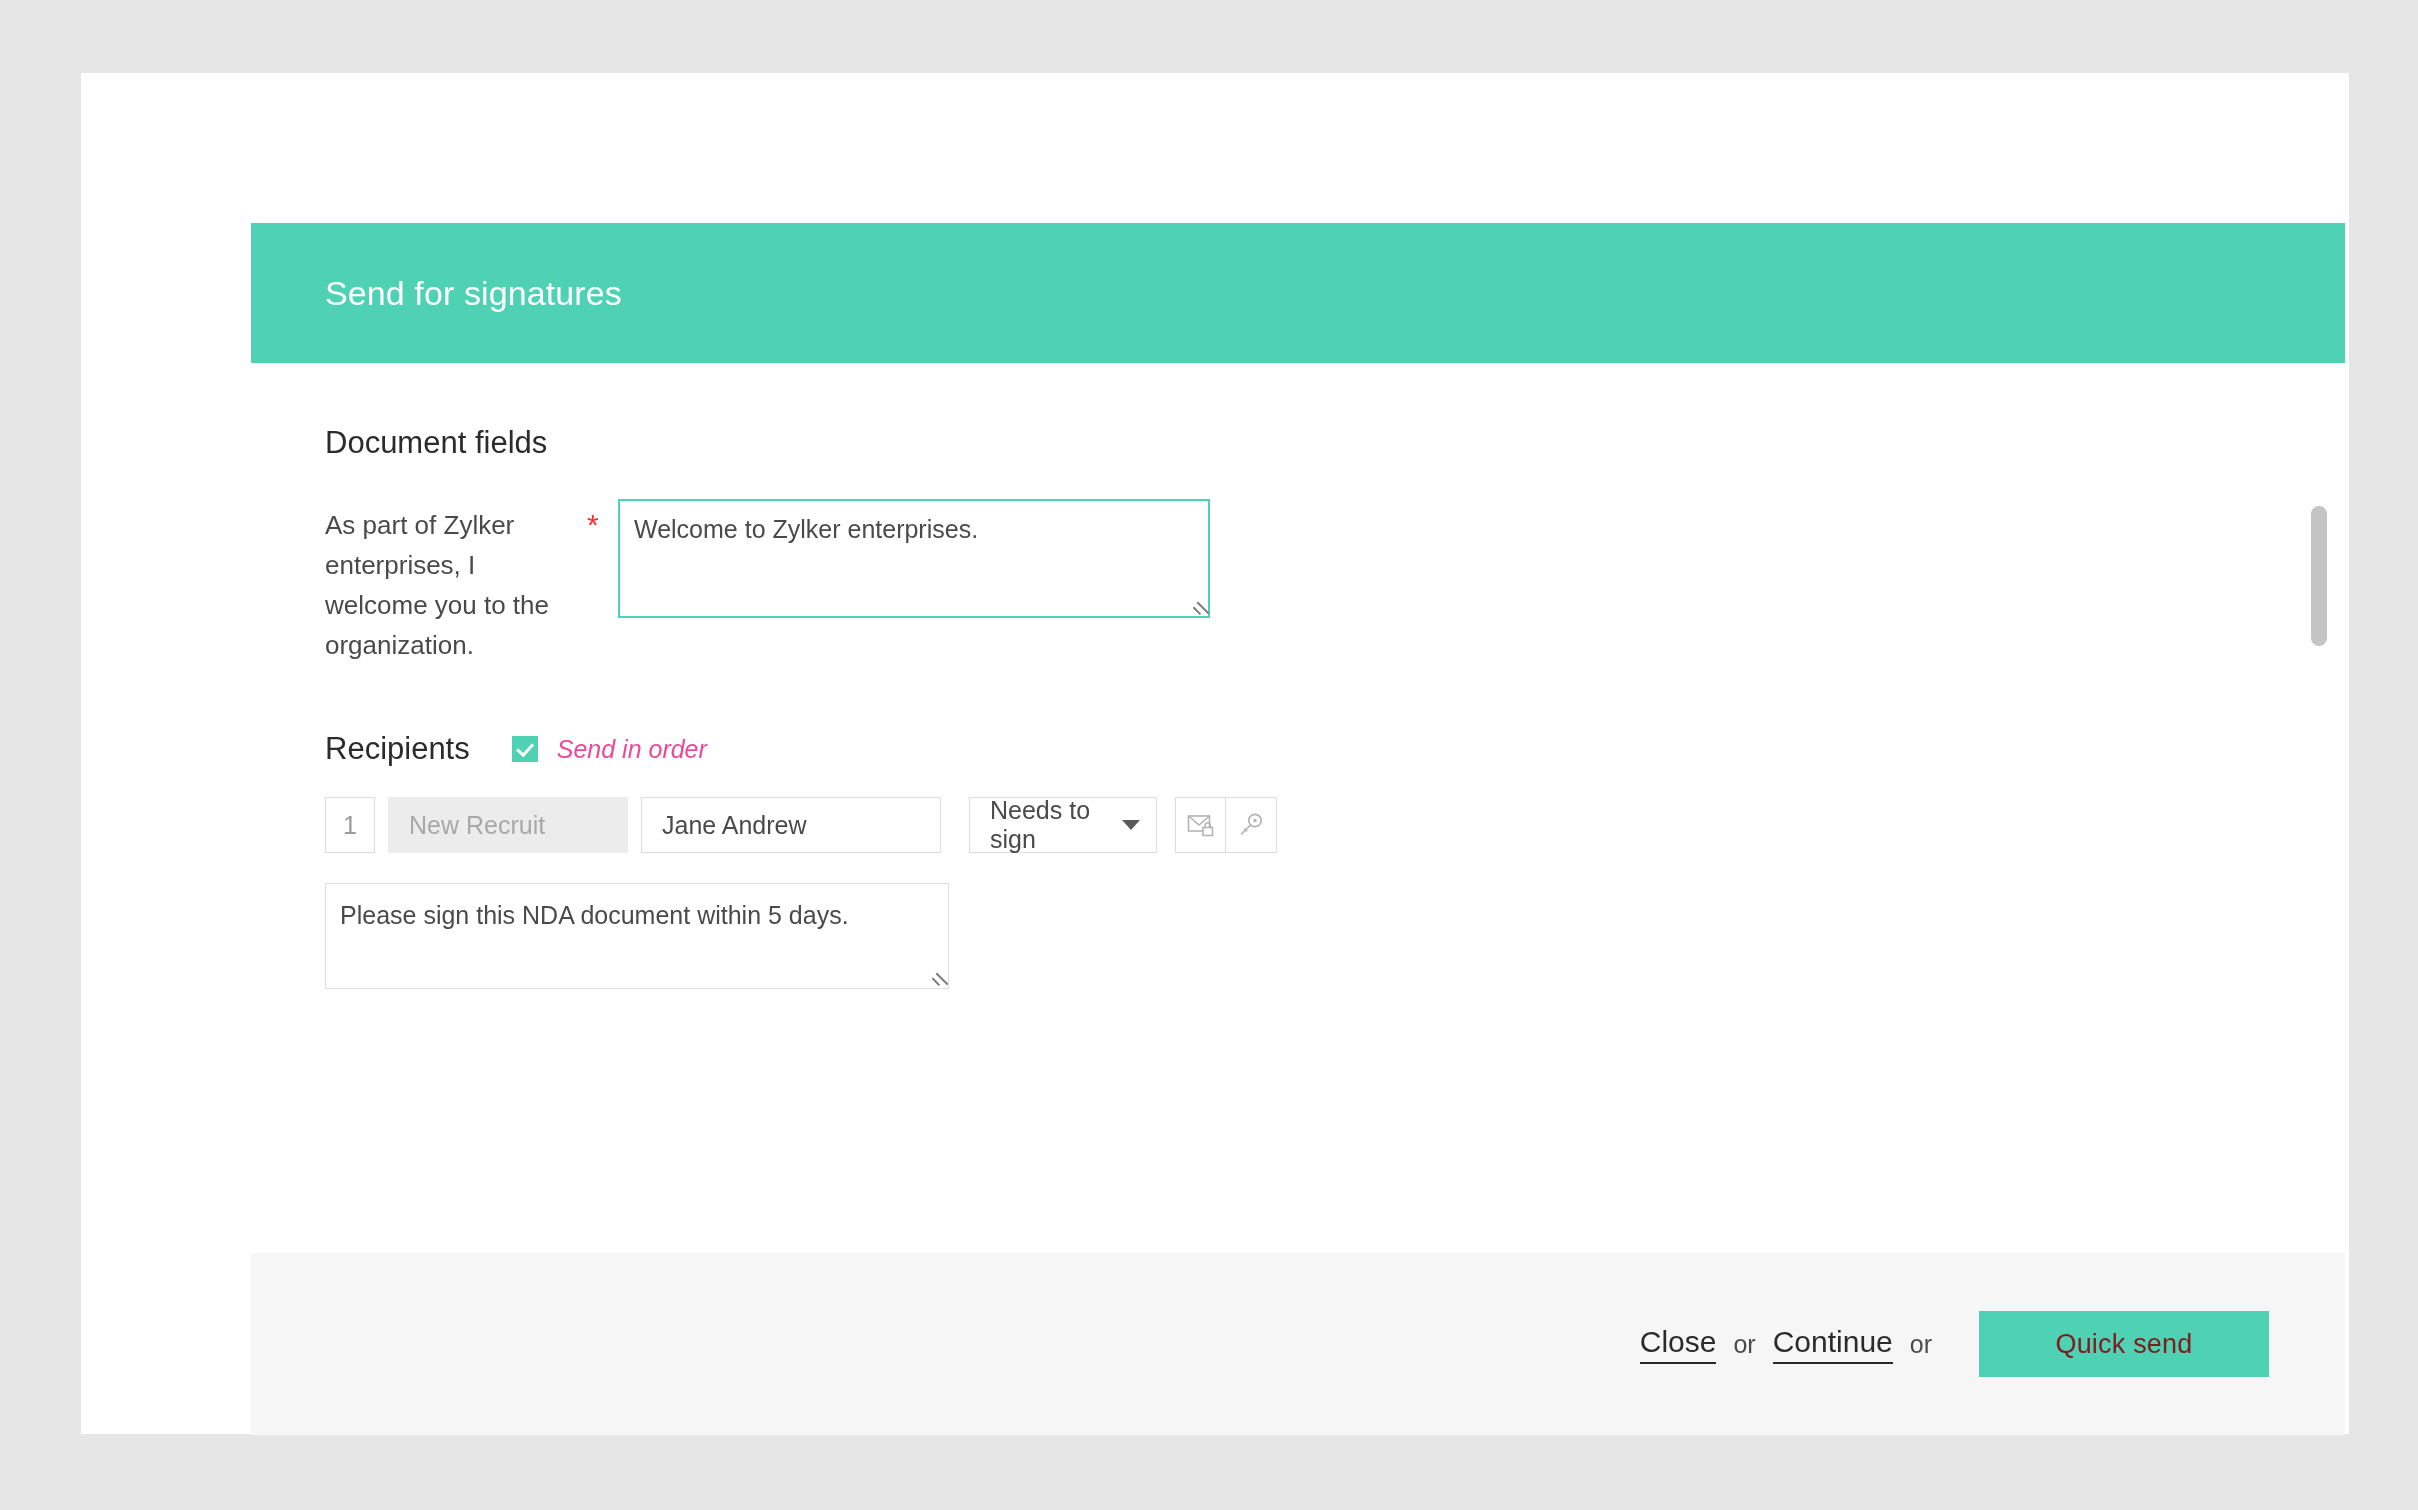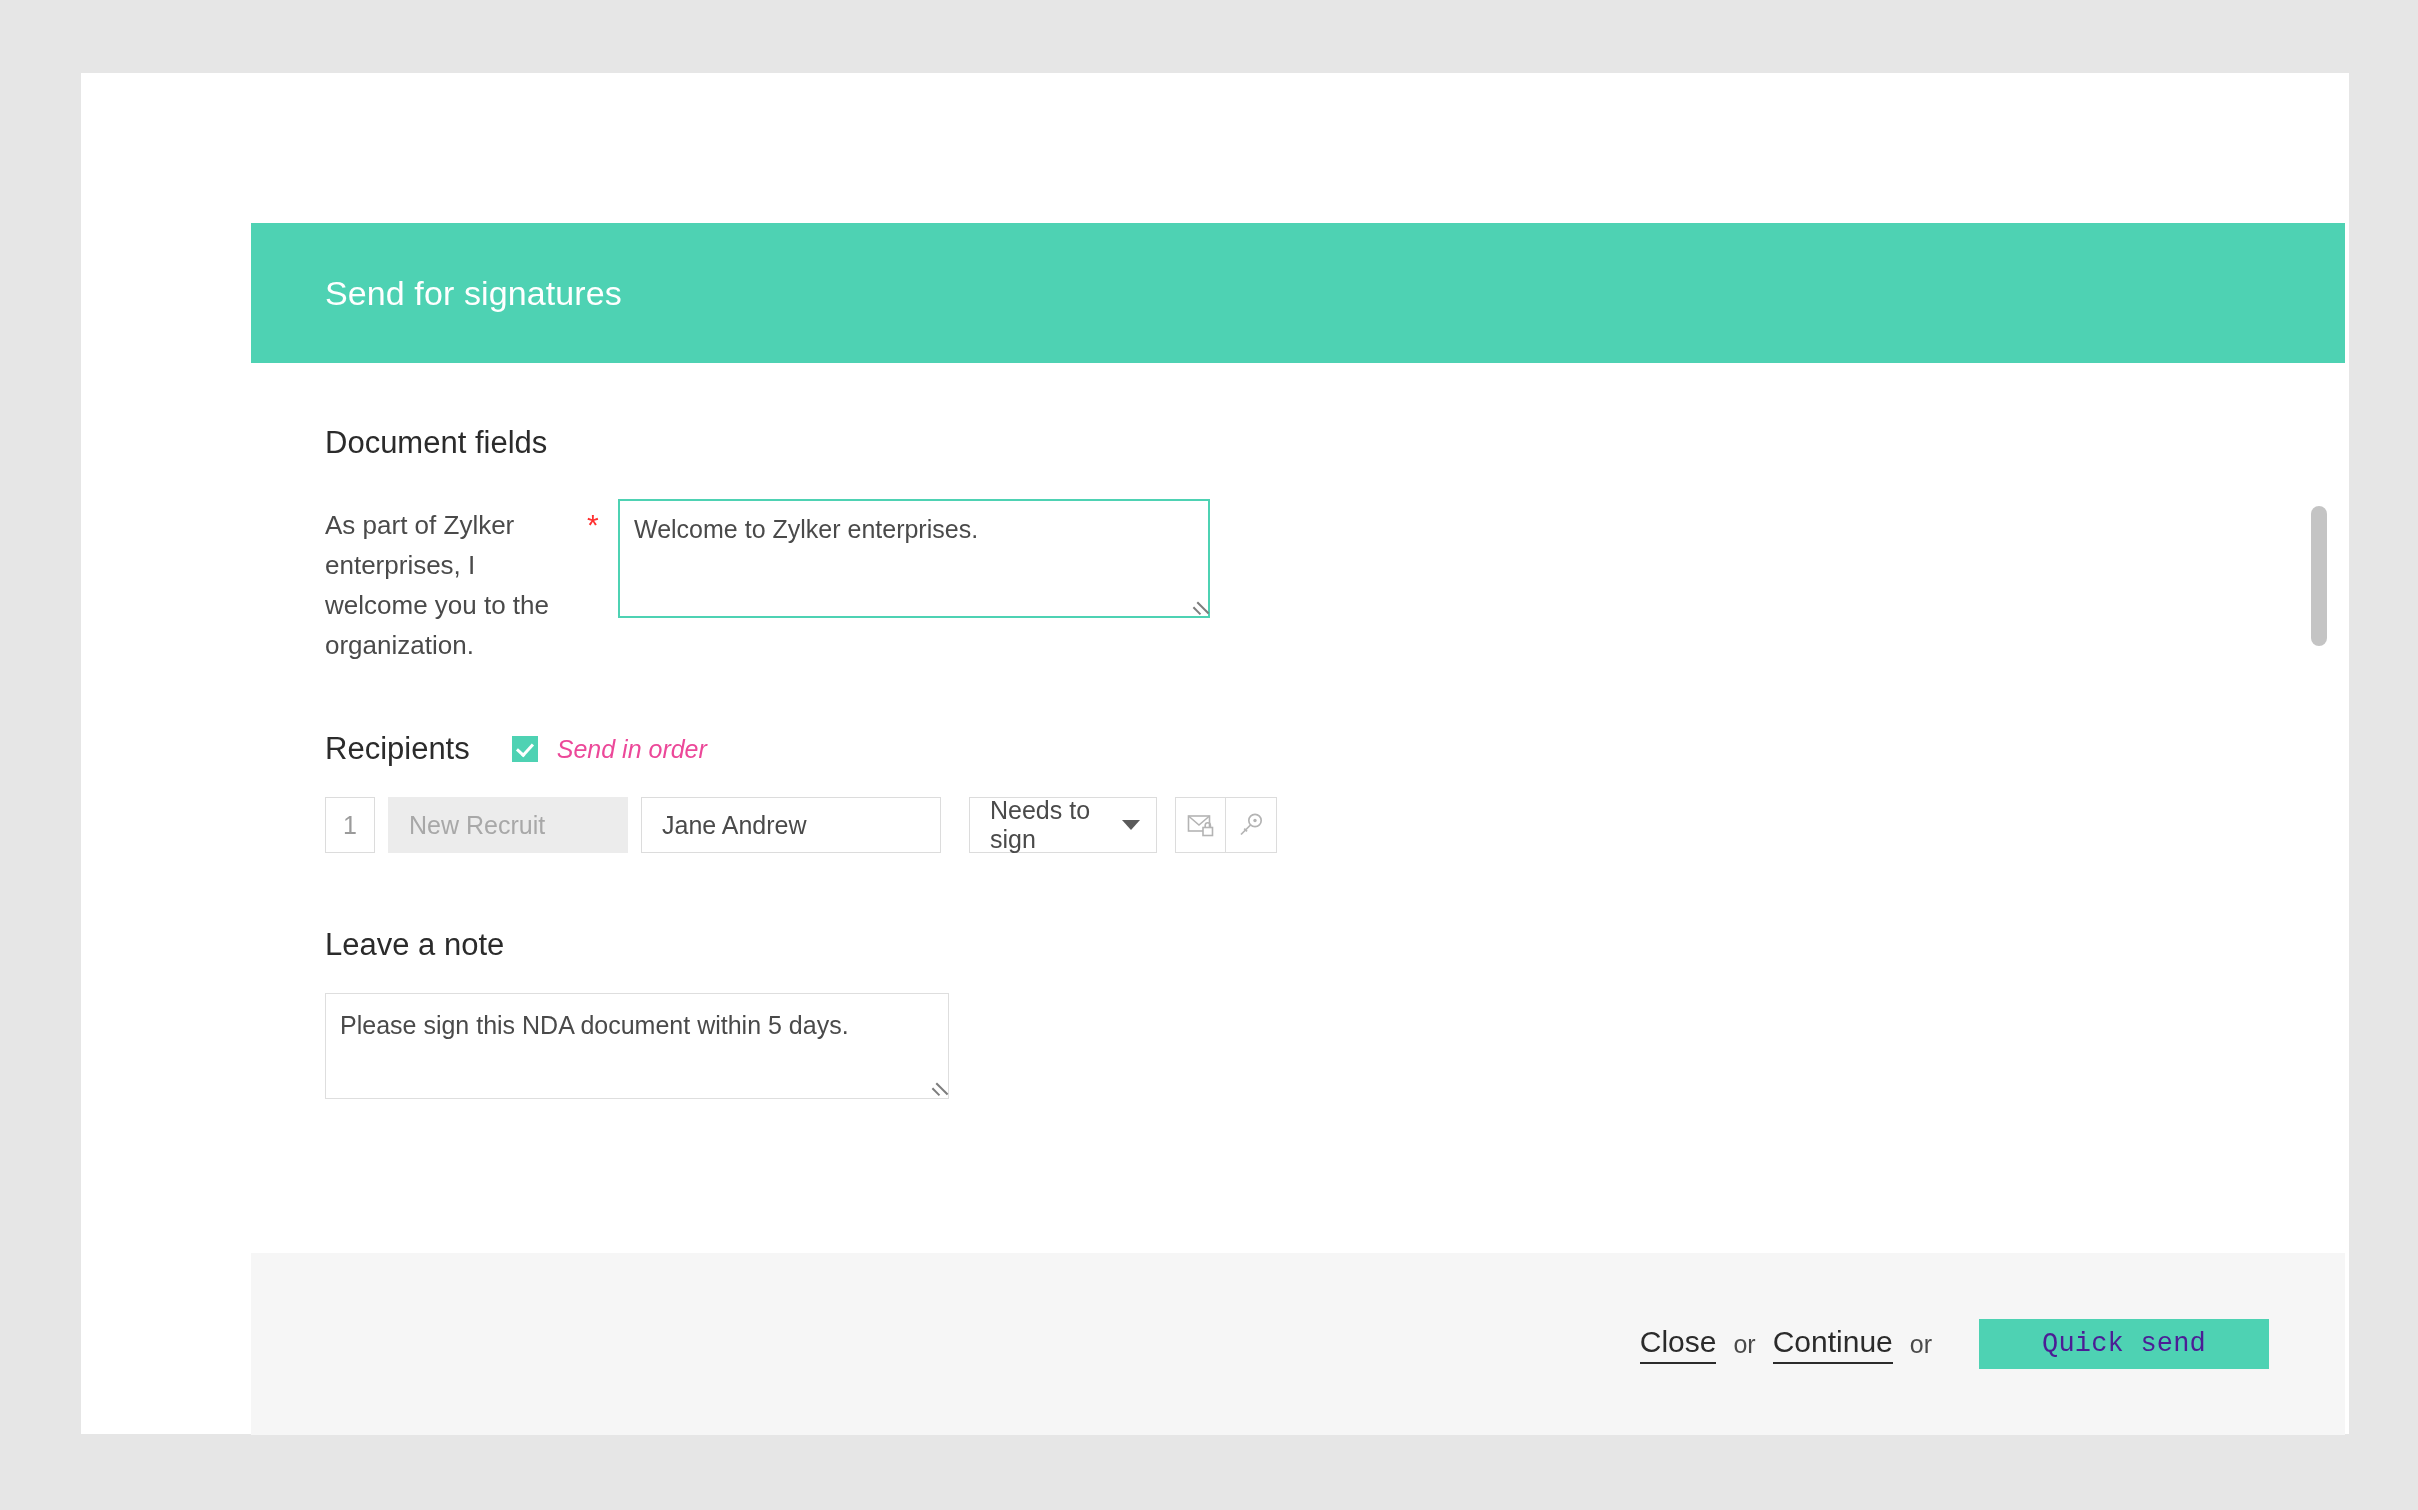--- a/index.html
+++ b/index.html
@@ -282,26 +282,26 @@
     cursor: pointer;
   }
   .or-text {
     font-size: 25px;
     color: #4a4a4a;
     margin: 0 17px;
   }
   .primary-btn {
     margin-left: 30px;
     background: #4ed2b3;
-    color: #4c1d95;
+    color: #7f1d1d;
     border: none;
-    font-family: Liberation Mono, monospace;
+    font-family: Liberation Sans, sans-serif;
     font-size: 27px;
     padding: 0 36px;
-    height: 50px;
+    height: 66px;
     min-width: 290px;
     cursor: pointer;
     letter-spacing: 0.2px;
   }
 </style>
 </head>
 <body>
 
 <div class="page-surface">
 
@@ -356,21 +356,20 @@
           <svg width="30" height="30" viewBox="0 0 30 30">
             <circle cx="19" cy="10.5" r="6.2" fill="none" stroke="#b4b4b4" stroke-width="1.7"></circle>
             <circle cx="19" cy="10.5" r="1.7" fill="#b4b4b4"></circle>
             <line x1="14.5" y1="15" x2="5" y2="24.5" stroke="#b4b4b4" stroke-width="1.7"></line>
             <line x1="8.2" y1="18.6" x2="11" y2="21.4" stroke="#b4b4b4" stroke-width="1.7"></line>
           </svg>
         </div>
       </div>
 
       
-      <h2 class="section-title note-title">Leave a note</h2>
       <div class="note-wrap">
         <textarea class="note-textarea" spellcheck="false" style="">Please sign this NDA document within 5 days.</textarea>
         <span class="resize-grip">
             <span></span>
             <span></span>
           </span>
       </div>
 
       
       <div class="scroll-track">

